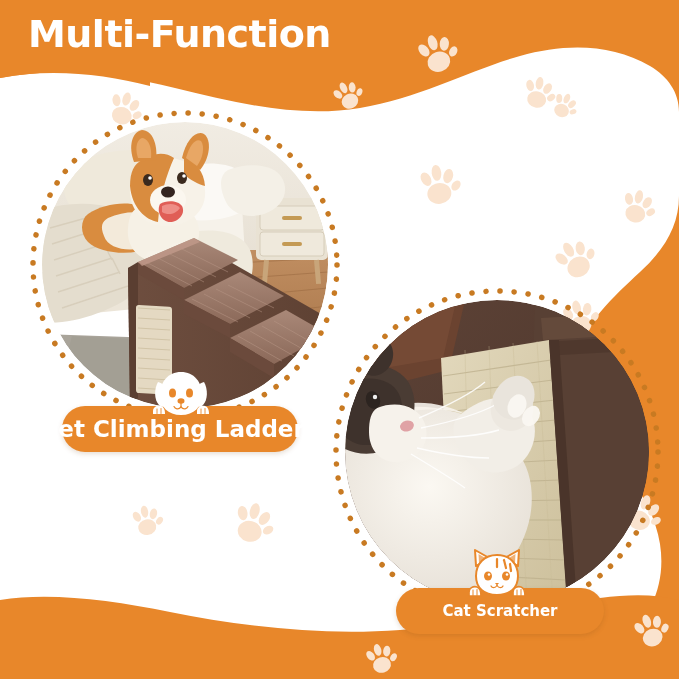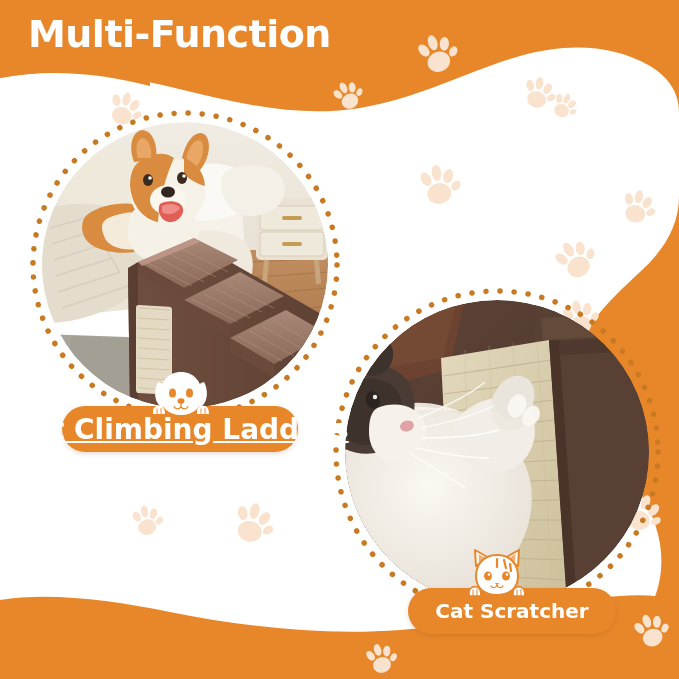--- a/index.html
+++ b/index.html
@@ -46,22 +46,22 @@
     background:#E8872A;
     border-radius:40px;
     display:flex;
     align-items:center;
     justify-content:center;
     color:#FFFFFF;
     font-weight:700;
     z-index:35;
     box-shadow:0 2px 5px rgba(120,70,20,0.18);
   }
-  #pill-dog { left:62px; top:406px; width:236px; height:46px; font-size:28px;text-decoration:underline; }
-  #pill-cat { left:408px; top:588px; width:208px; height:46px; font-size:20px; }
+  #pill-dog { left:62px; top:406px; width:236px; height:46px; font-size:23px; }
+  #pill-cat { left:396px; top:588px; width:208px; height:46px; font-size:15px; }
   .pill-label { white-space:nowrap; }
 
   .face-icon { position:absolute; z-index:36; }
   #dog-face { left:151px; top:369px; width:60px; height:48px; }
   #cat-face { left:468px; top:546px; width:58px; height:52px; }
 
   .paw { position:absolute; z-index:5; pointer-events:none; }
 </style>
 </head>
 <body>

